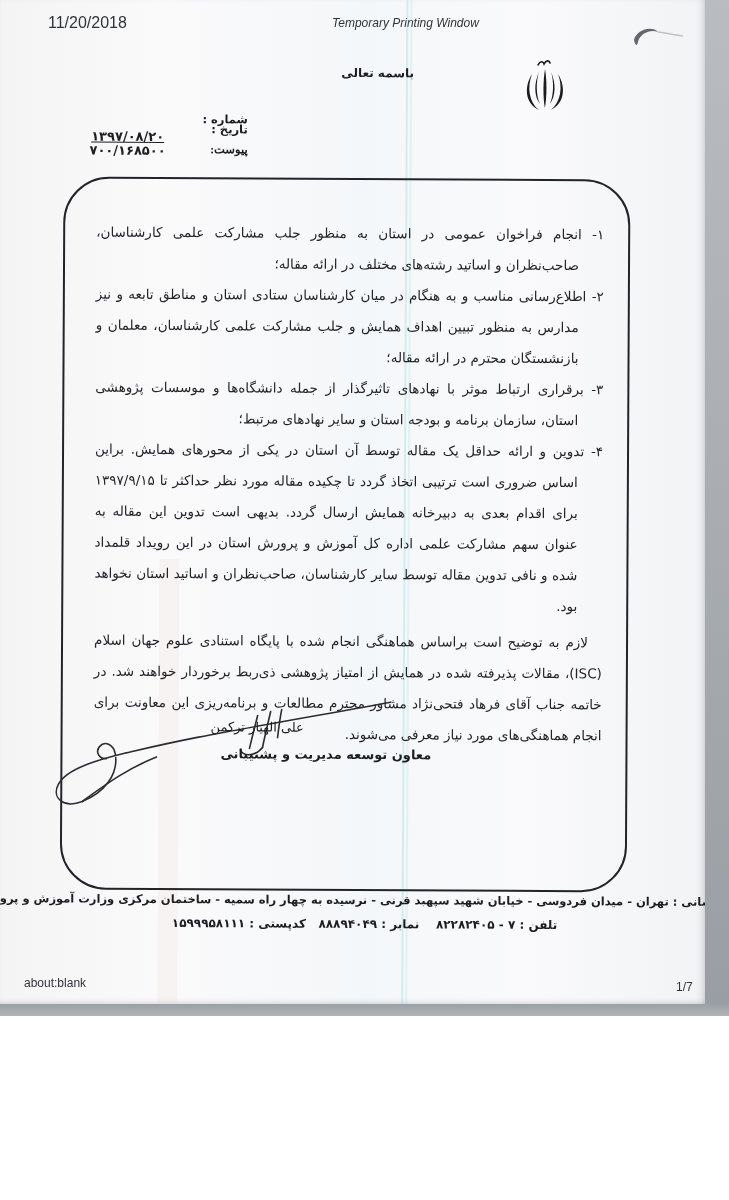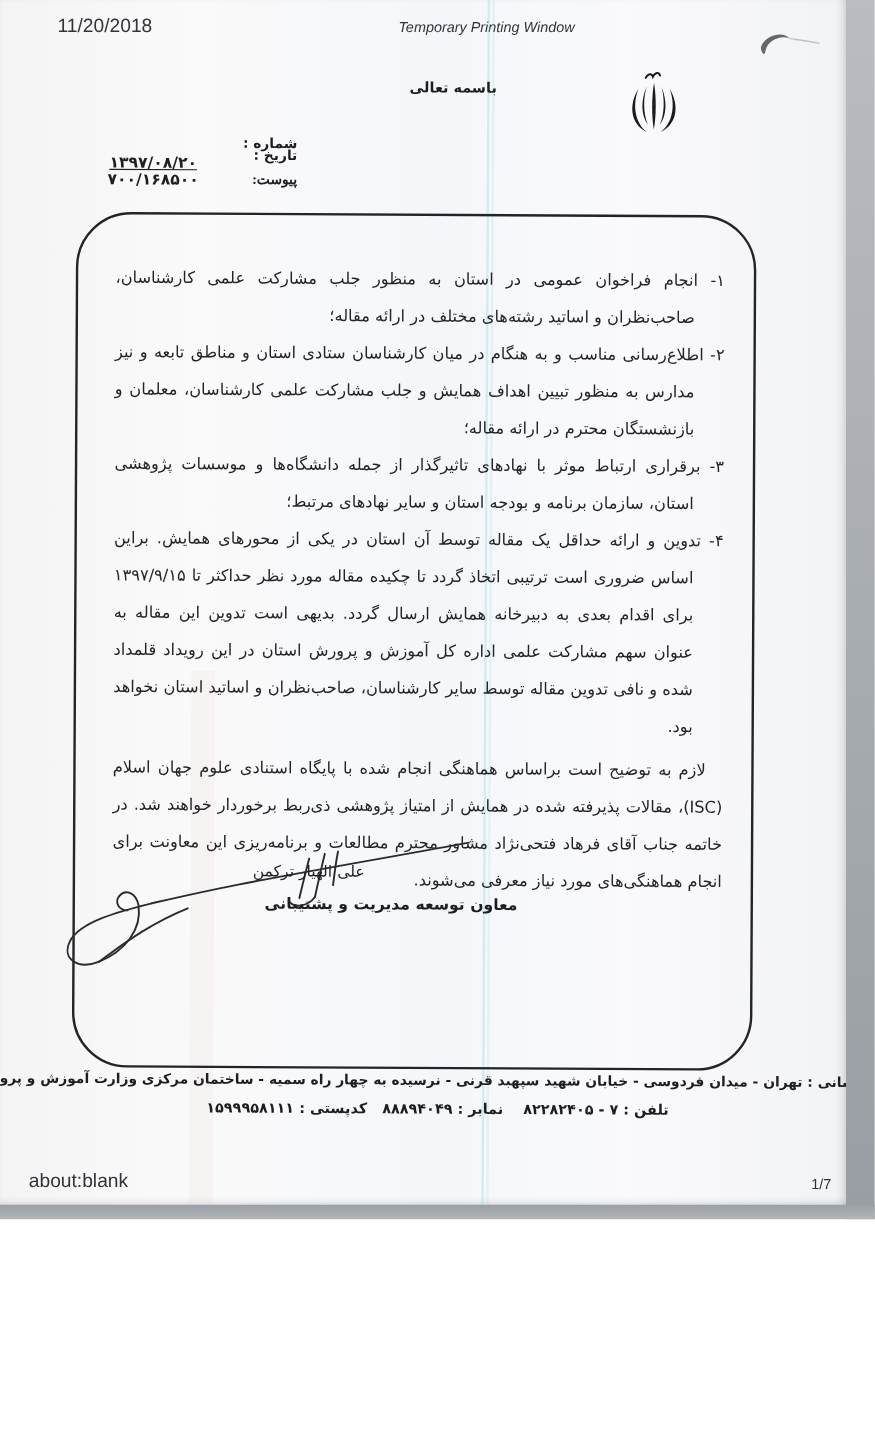--- a/index.html
+++ b/index.html
@@ -13,21 +13,21 @@
     left:0;top:0;width:706px;height:1004px;
     background:linear-gradient(90deg,#f5f4f5 0%,#fbfafb 22%,#f4f7f9 52%,#fafafc 74%,#f2f3f5 100%);
     box-shadow:inset -7px 0 9px -6px rgba(40,45,55,.30), inset 0 -5px 7px -5px rgba(40,45,55,.22);
     overflow:hidden;
   }
   .gray-right{left:705px;top:0;width:24px;height:1016px;background:linear-gradient(180deg,#b9bcc0,#989ea3);}
   .gray-bottom{left:0;top:1004px;width:729px;height:12px;background:linear-gradient(180deg,#9aa0a5,#b2b5b8);}
   .latin{font-family:"Liberation Sans",sans-serif;color:#303338;}
   .print-date{left:24px;top:14px;font-size:16px;margin-left:24px;}
   .print-title{left:332px;top:16px;font-size:12px;white-space:nowrap;font-style:italic;}
-  .print-url{left:24px;top:976px;font-size:16px;}
+  .print-url{left:24px;top:976px;font-size:12px;}
   .print-page{left:676px;top:980px;font-size:12px;}
   
   .scan{left:0;top:0;width:706px;height:1004px;transform:rotate(0.3deg);transform-origin:360px 460px;}
   .fa{color:#1e1e22;}
   .besmellah{left:302px;top:66px;width:110px;text-align:right;font-weight:bold;font-size:12px;}
   .letterhead{left:448px;top:110px;width:190px;text-align:center;font-weight:bold;font-size:11px;line-height:16px;}
   .emblem{left:521px;top:58px;}
   .meta-label{font-weight:bold;font-size:11.5px;width:50px;text-align:right;direction:rtl;white-space:nowrap;}
   .lbl-num{left:196px;top:101px;margin-top:12px;}
   .lbl-date{left:196px;top:123px;}

